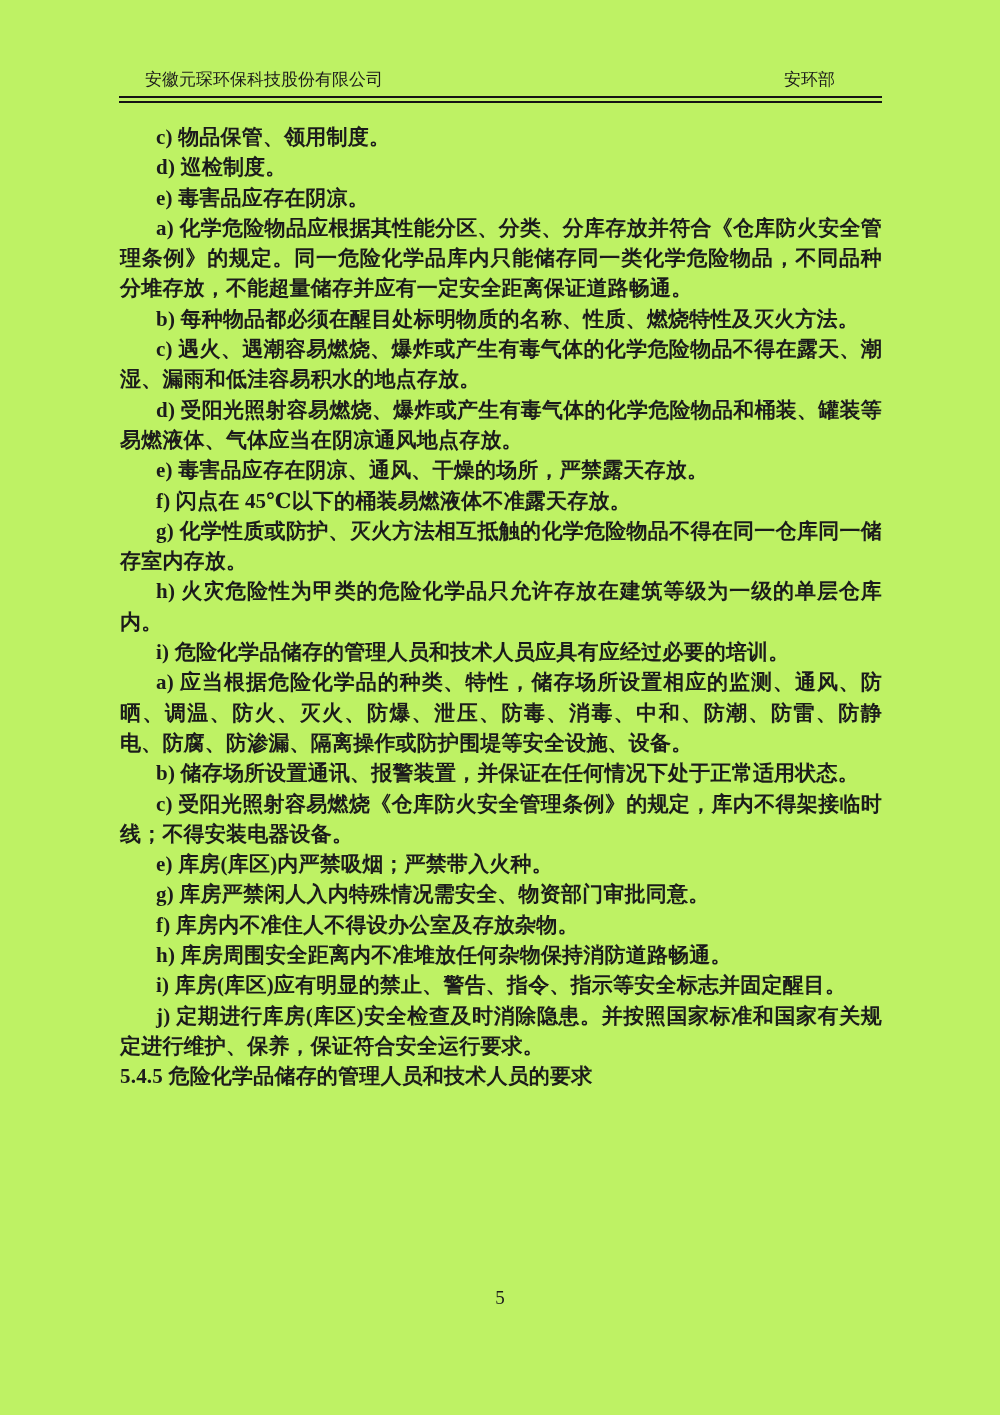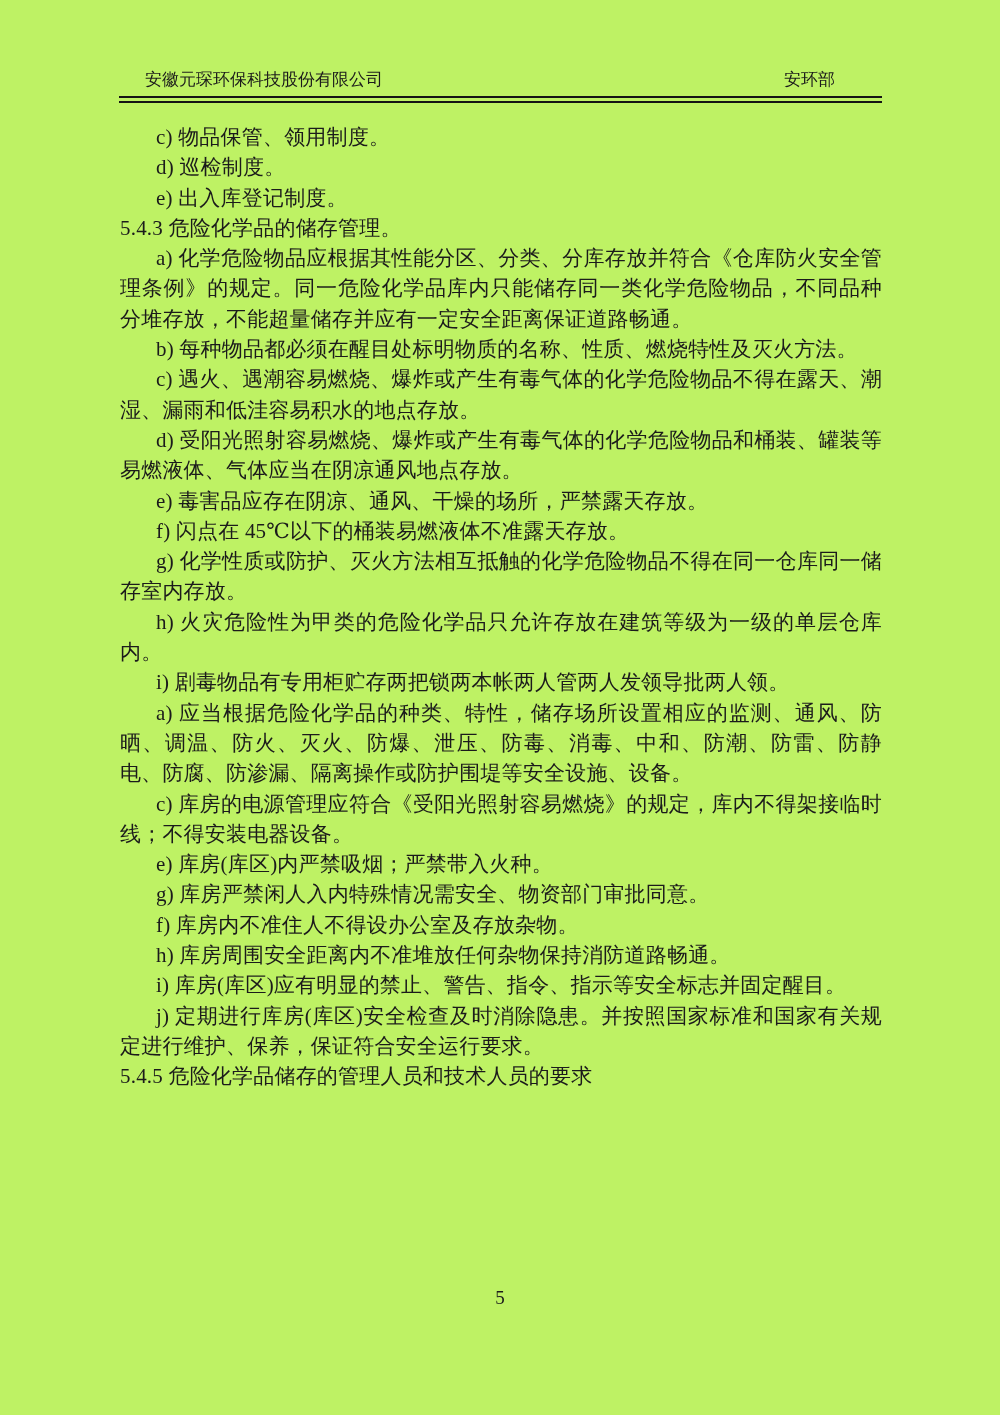--- a/index.html
+++ b/index.html
@@ -46,20 +46,21 @@
     width: 762px;
     font-size: 21px;
     line-height: 30.3px;
     letter-spacing: 0.2px;
   }
   .para {
     margin: 0;
     padding: 0;
     text-align: justify;
     text-align-last: left;
+    font-weight: bold;
   }
   .para.item {
     text-indent: 36px;
   }
   .para.heading,
   .para.text {
     text-indent: 0;
   }
   
   .footer {
@@ -81,33 +82,33 @@
     <div class="header-row">
       <span>安徽元琛环保科技股份有限公司</span>
       <span>安环部</span>
     </div>
     <div class="header-rule"></div>
   </div>
 
   <div class="doc-body" id="document-body">
       <p class="para item">c) 物品保管、领用制度。</p>
       <p class="para item">d) 巡检制度。</p>
-      <p class="para item">e) 出入库登记制度。</p>
-      <p class="para heading">5.4.3 危险化学品的储存管理。</p>
+      <p class="para item">e) 毒害品应存在阴凉。</p>
       <p class="para item">a) 化学危险物品应根据其性能分区、分类、分库存放并符合《仓库防火安全管理条例》的规定。同一危险化学品库内只能储存同一类化学危险物品，不同品种分堆存放，不能超量储存并应有一定安全距离保证道路畅通。</p>
       <p class="para item">b) 每种物品都必须在醒目处标明物质的名称、性质、燃烧特性及灭火方法。</p>
       <p class="para item">c) 遇火、遇潮容易燃烧、爆炸或产生有毒气体的化学危险物品不得在露天、潮湿、漏雨和低洼容易积水的地点存放。</p>
       <p class="para item">d) 受阳光照射容易燃烧、爆炸或产生有毒气体的化学危险物品和桶装、罐装等易燃液体、气体应当在阴凉通风地点存放。</p>
       <p class="para item">e) 毒害品应存在阴凉、通风、干燥的场所，严禁露天存放。</p>
       <p class="para item">f) 闪点在 45℃以下的桶装易燃液体不准露天存放。</p>
       <p class="para item">g) 化学性质或防护、灭火方法相互抵触的化学危险物品不得在同一仓库同一储存室内存放。</p>
       <p class="para item">h) 火灾危险性为甲类的危险化学品只允许存放在建筑等级为一级的单层仓库内。</p>
-      <p class="para item">i) 剧毒物品有专用柜贮存两把锁两本帐两人管两人发领导批两人领。</p>
+      <p class="para item">i) 危险化学品储存的管理人员和技术人员应具有应经过必要的培训。</p>
       <p class="para item">a) 应当根据危险化学品的种类、特性，储存场所设置相应的监测、通风、防晒、调温、防火、灭火、防爆、泄压、防毒、消毒、中和、防潮、防雷、防静电、防腐、防渗漏、隔离操作或防护围堤等安全设施、设备。</p>
-      <p class="para item">c) 库房的电源管理应符合《受阳光照射容易燃烧》的规定，库内不得架接临时线；不得安装电器设备。</p>
+      <p class="para item">b) 储存场所设置通讯、报警装置，并保证在任何情况下处于正常适用状态。</p>
+      <p class="para item">c) 受阳光照射容易燃烧《仓库防火安全管理条例》的规定，库内不得架接临时线；不得安装电器设备。</p>
       <p class="para item">e) 库房(库区)内严禁吸烟；严禁带入火种。</p>
       <p class="para item">g) 库房严禁闲人入内特殊情况需安全、物资部门审批同意。</p>
       <p class="para item">f) 库房内不准住人不得设办公室及存放杂物。</p>
       <p class="para item">h) 库房周围安全距离内不准堆放任何杂物保持消防道路畅通。</p>
       <p class="para item">i) 库房(库区)应有明显的禁止、警告、指令、指示等安全标志并固定醒目。</p>
       <p class="para item">j) 定期进行库房(库区)安全检查及时消除隐患。并按照国家标准和国家有关规定进行维护、保养，保证符合安全运行要求。</p>
       <p class="para heading">5.4.5 危险化学品储存的管理人员和技术人员的要求</p>
     </div>
 
   <div class="footer">

